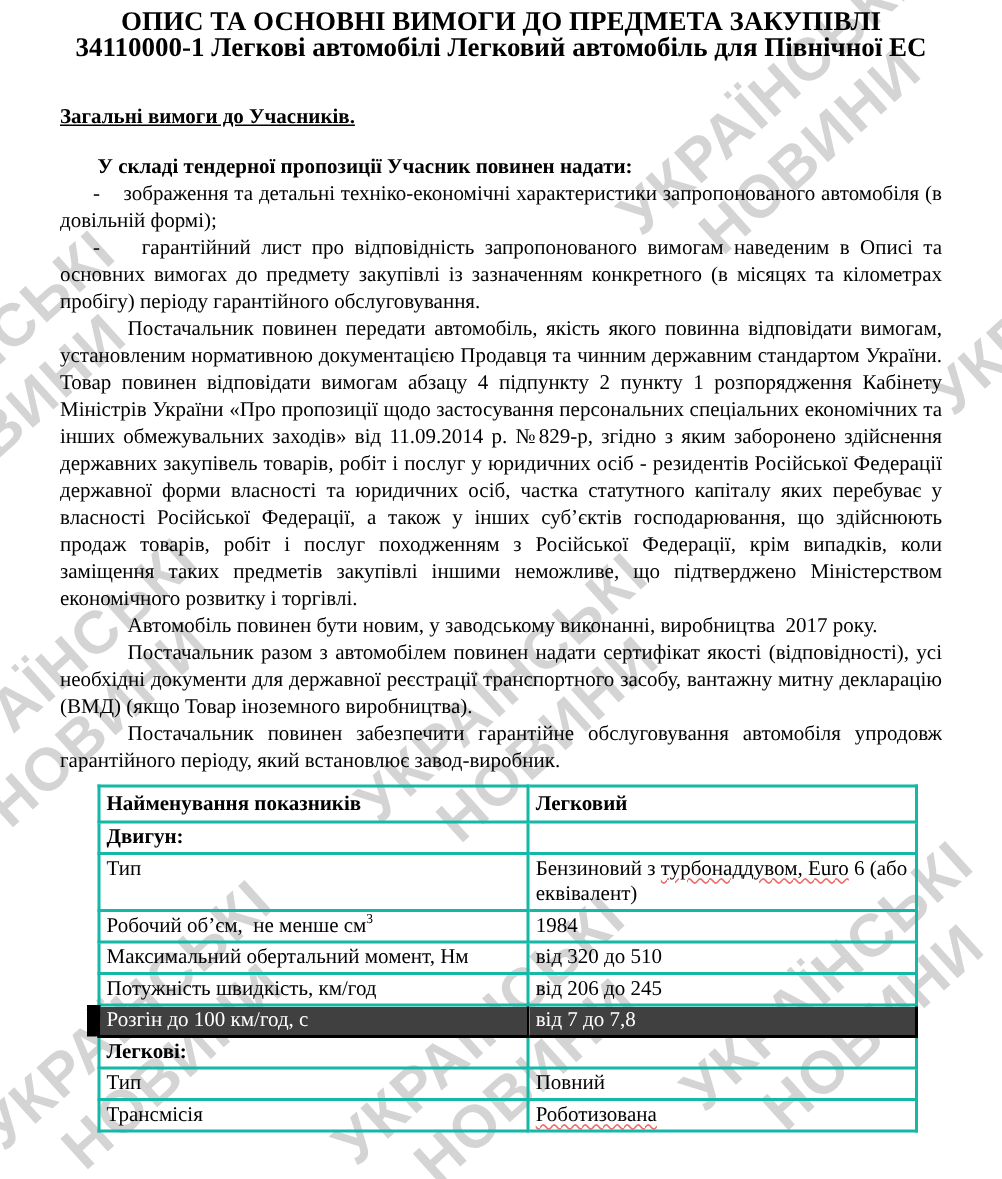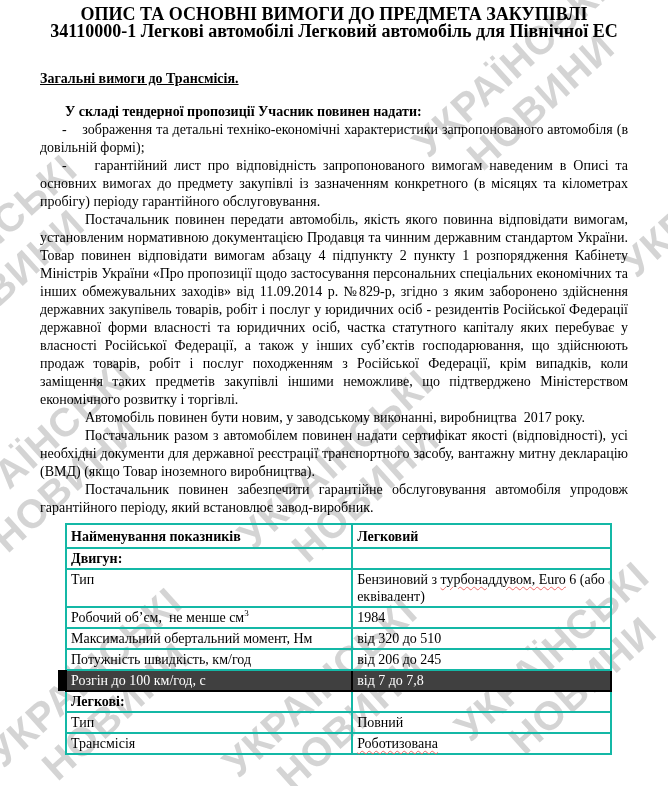--- a/index.html
+++ b/index.html
@@ -119,21 +119,21 @@
   <div class="wm" style="left:215px;top:430px;"><span>УКРАЇНСЬКІ</span><br><span>НОВИНИ</span></div>
   <div class="wm" style="left:-35px;top:648px;"><span>УКРАЇНСЬКІ</span><br><span>НОВИНИ</span></div>
   <div class="wm" style="left:200px;top:658px;"><span>УКРАЇНСЬКІ</span><br><span>НОВИНИ</span></div>
   <div class="wm" style="left:432px;top:622px;"><span>УКРАЇНСЬКІ</span><br><span>НОВИНИ</span></div>
 
   <div class="content">
 
     <p class="doc-title">ОПИС ТА ОСНОВНІ ВИМОГИ ДО ПРЕДМЕТА ЗАКУПІВЛІ</p>
     <p class="doc-subtitle">34110000-1 Легкові автомобілі Легковий автомобіль для Північної ЕС</p>
 
-    <p class="general-heading">Загальні вимоги до Трансмісія.</p>
+    <p class="general-heading">Загальні вимоги до Учасників.</p>
 
     <p class="tender-intro">У складі тендерної пропозиції Учасник повинен надати:</p>
 
     <p class="body bullet">-&nbsp;&nbsp;&nbsp;&nbsp;зображення та детальні техніко-економічні характеристики запропонованого автомобіля (в довільній формі);</p>
     <p class="body bullet">-&nbsp;&nbsp;&nbsp;&nbsp;гарантійний лист про відповідність запропонованого вимогам наведеним в Описі та основних вимогах до предмету закупівлі із зазначенням конкретного (в місяцях та кілометрах пробігу) періоду гарантійного обслуговування.</p>
 
 
     <p class="body indented">Постачальник повинен передати автомобіль, якість якого повинна відповідати вимогам, установленим нормативною документацією Продавця та чинним державним стандартом України. Товар повинен відповідати вимогам абзацу 4 підпункту 2 пункту 1 розпорядження Кабінету Міністрів України «Про пропозиції щодо застосування персональних спеціальних економічних та інших обмежувальних заходів» від 11.09.2014 р. №829-р, згідно з яким заборонено здійснення державних закупівель товарів, робіт і послуг у юридичних осіб - резидентів Російської Федерації державної форми власності та юридичних осіб, частка статутного капіталу яких перебуває у власності Російської Федерації, а також у інших суб’єктів господарювання, що здійснюють продаж товарів, робіт і послуг походженням з Російської Федерації, крім випадків, коли заміщення таких предметів закупівлі іншими неможливе, що підтверджено Міністерством економічного розвитку і торгівлі.</p>
     <p class="body indented">Автомобіль повинен бути новим, у заводському виконанні, виробництва&nbsp; 2017 року.</p>
     <p class="body indented">Постачальник разом з автомобілем повинен надати сертифікат якості (відповідності), усі необхідні документи для державної реєстрації транспортного засобу, вантажну митну декларацію (ВМД) (якщо Товар іноземного виробництва).</p>

